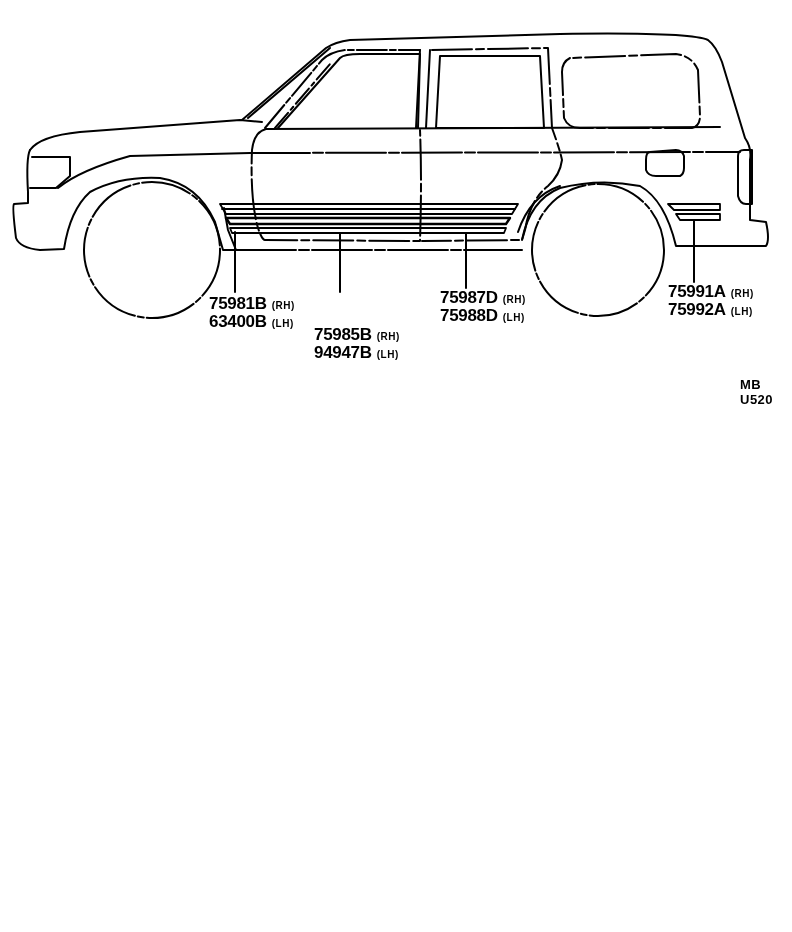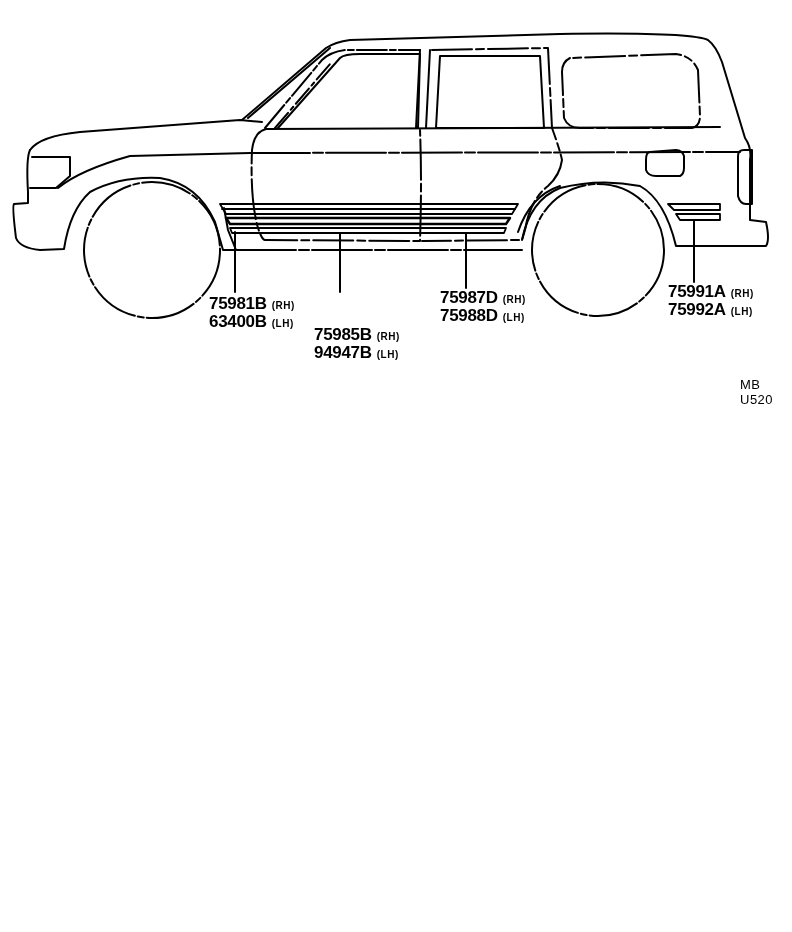--- a/index.html
+++ b/index.html
@@ -3,21 +3,21 @@
   <meta charset="utf-8">
   <style>
     html, body { margin: 0; padding: 0; background: #ffffff; }
     body { width: 792px; height: 932px; position: relative; overflow: hidden; font-family: "Liberation Sans", "DejaVu Sans", sans-serif; color: #000; }
     #diagram { position: absolute; left: 0; top: 0; width: 792px; height: 932px; }
     svg.car { position: absolute; left: 0; top: 0; }
     .callout { position: absolute; line-height: 16px; white-space: nowrap; }
     .callout .row { display: block; }
     .pn { font-weight: 700; font-size: 17px; letter-spacing: -0.3px; }
     .side { font-weight: 700; font-size: 10px; margin-left: 5px; letter-spacing: 0.5px; }
-    .ref { position: absolute; left: 701px; top: 377px; font-weight: 400; font-size: 13px; letter-spacing: 0.5px; word-spacing: 6px; padding-left: 39px; }
+    .ref { position: absolute; left: 701px; top: 377px; font-weight: 700; font-size: 13px; letter-spacing: 0.5px; word-spacing: 6px; padding-left: 39px; }
   </style>
 </head>
 <body>
 
 <div id="diagram">
 
   <svg class="car" width="792" height="340" viewBox="0 0 792 340" fill="none" stroke="#000" stroke-width="2" stroke-linejoin="round" stroke-linecap="round">
 
     <path d="M242 120 L326 48 Q335 42 350 40 L560 34 Q690 32 708 40 Q716 46 722 62 L745 138 Q752 148 750 160"></path>
 

